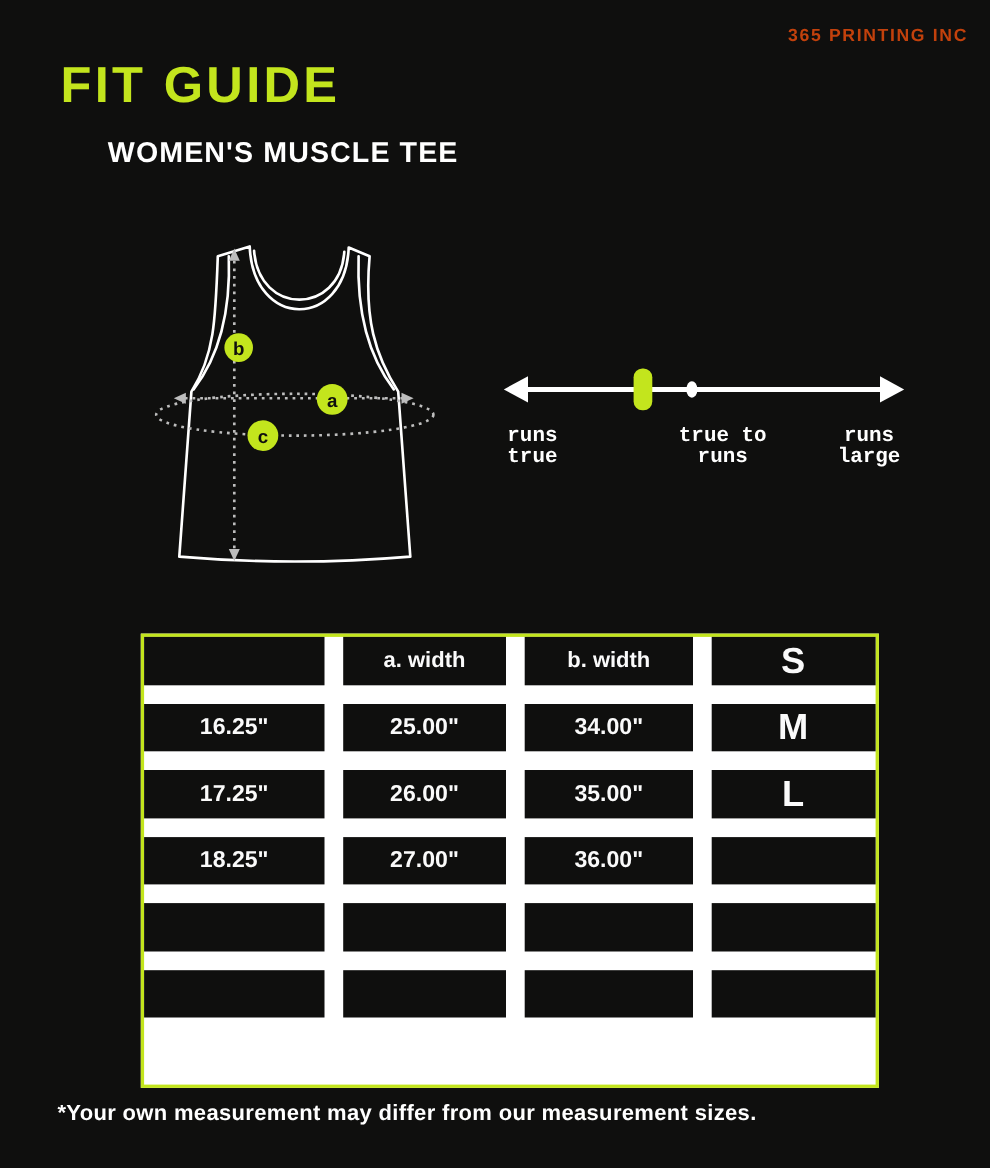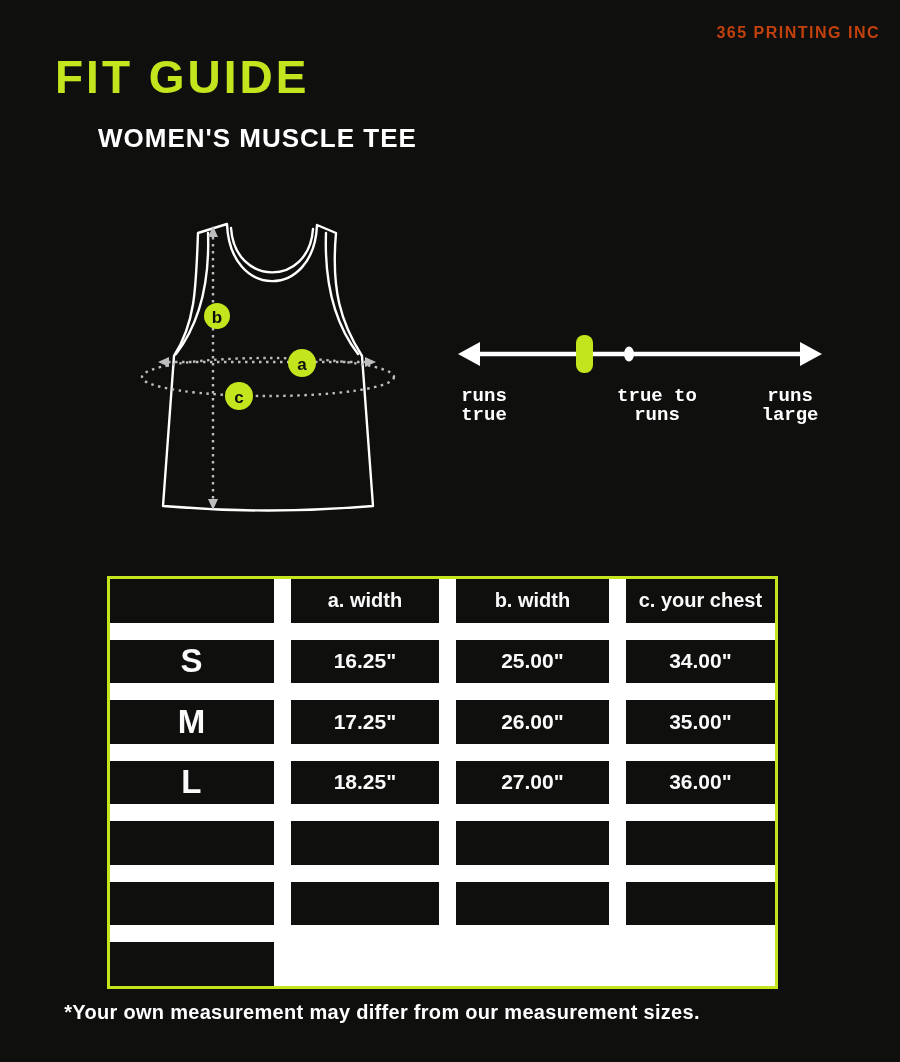--- a/index.html
+++ b/index.html
@@ -30,35 +30,35 @@
   .fit-scale{position:absolute;left:450px;top:330px;width:380px;height:110px;font-family:Liberation Mono, monospace;}
   .fit-scale svg{position:absolute;left:0;top:0;}
   .scale-label{
     position:absolute;top:57px;transform:translateX(-50%);
     text-align:center;font-size:19px;line-height:19px;font-weight:bold;white-space:nowrap;
   }
   .scale-label.l1{left:34px;}
   .scale-label.l2{left:187px;margin-left:20px;}
   .scale-label.l3{left:340px;}
   .size-table{
-    position:absolute;left:107px;top:576px;width:671px;height:413px;
+    position:absolute;left:128px;top:576px;width:671px;height:413px;
     box-sizing:border-box;border:3px solid var(--lime);background:#ffffff;
     display:grid;grid-template-columns:179fr 162fr 167fr 163fr;
     grid-template-rows:repeat(7,1fr);gap:17px;
   }
   .cell{
     background:var(--bg);display:flex;align-items:center;justify-content:center;
     font-weight:bold;color:#fafafa;
   }
   .cell.header{font-size:20px;}
   .cell.size{font-size:33px;letter-spacing:1px;}
   .cell.val{font-size:21px;}
   .footnote{
     position:absolute;top:1001px;left:0;width:740px;text-align:center;
-    font-size:20px;font-weight:bold;letter-spacing:0.3px;margin-left:12px;
+    font-size:20px;font-weight:bold;letter-spacing:0.3px;
   }
 </style>
 </head>
 <body>
 
 <div class="brand">365 PRINTING INC</div>
 <h1 class="title">FIT GUIDE</h1>
 <div class="subtitle">WOMEN'S MUSCLE TEE</div>
 
 <div class="tee-wrap">
@@ -110,21 +110,20 @@
   <div class="scale-label l3">
     <div>runs</div>
     <div>large</div>
   </div>
 </div>
 
 <div class="size-table">
   <div class="cell header"></div>
   <div class="cell header">a. width</div>
   <div class="cell header">b. width</div>
-  <div class="cell header">c. your chest</div>
 
   <div class="cell size">S</div>
   <div class="cell val">16.25"</div>
   <div class="cell val">25.00"</div>
   <div class="cell val">34.00"</div>
 
   <div class="cell size">M</div>
   <div class="cell val">17.25"</div>
   <div class="cell val">26.00"</div>
   <div class="cell val">35.00"</div>

